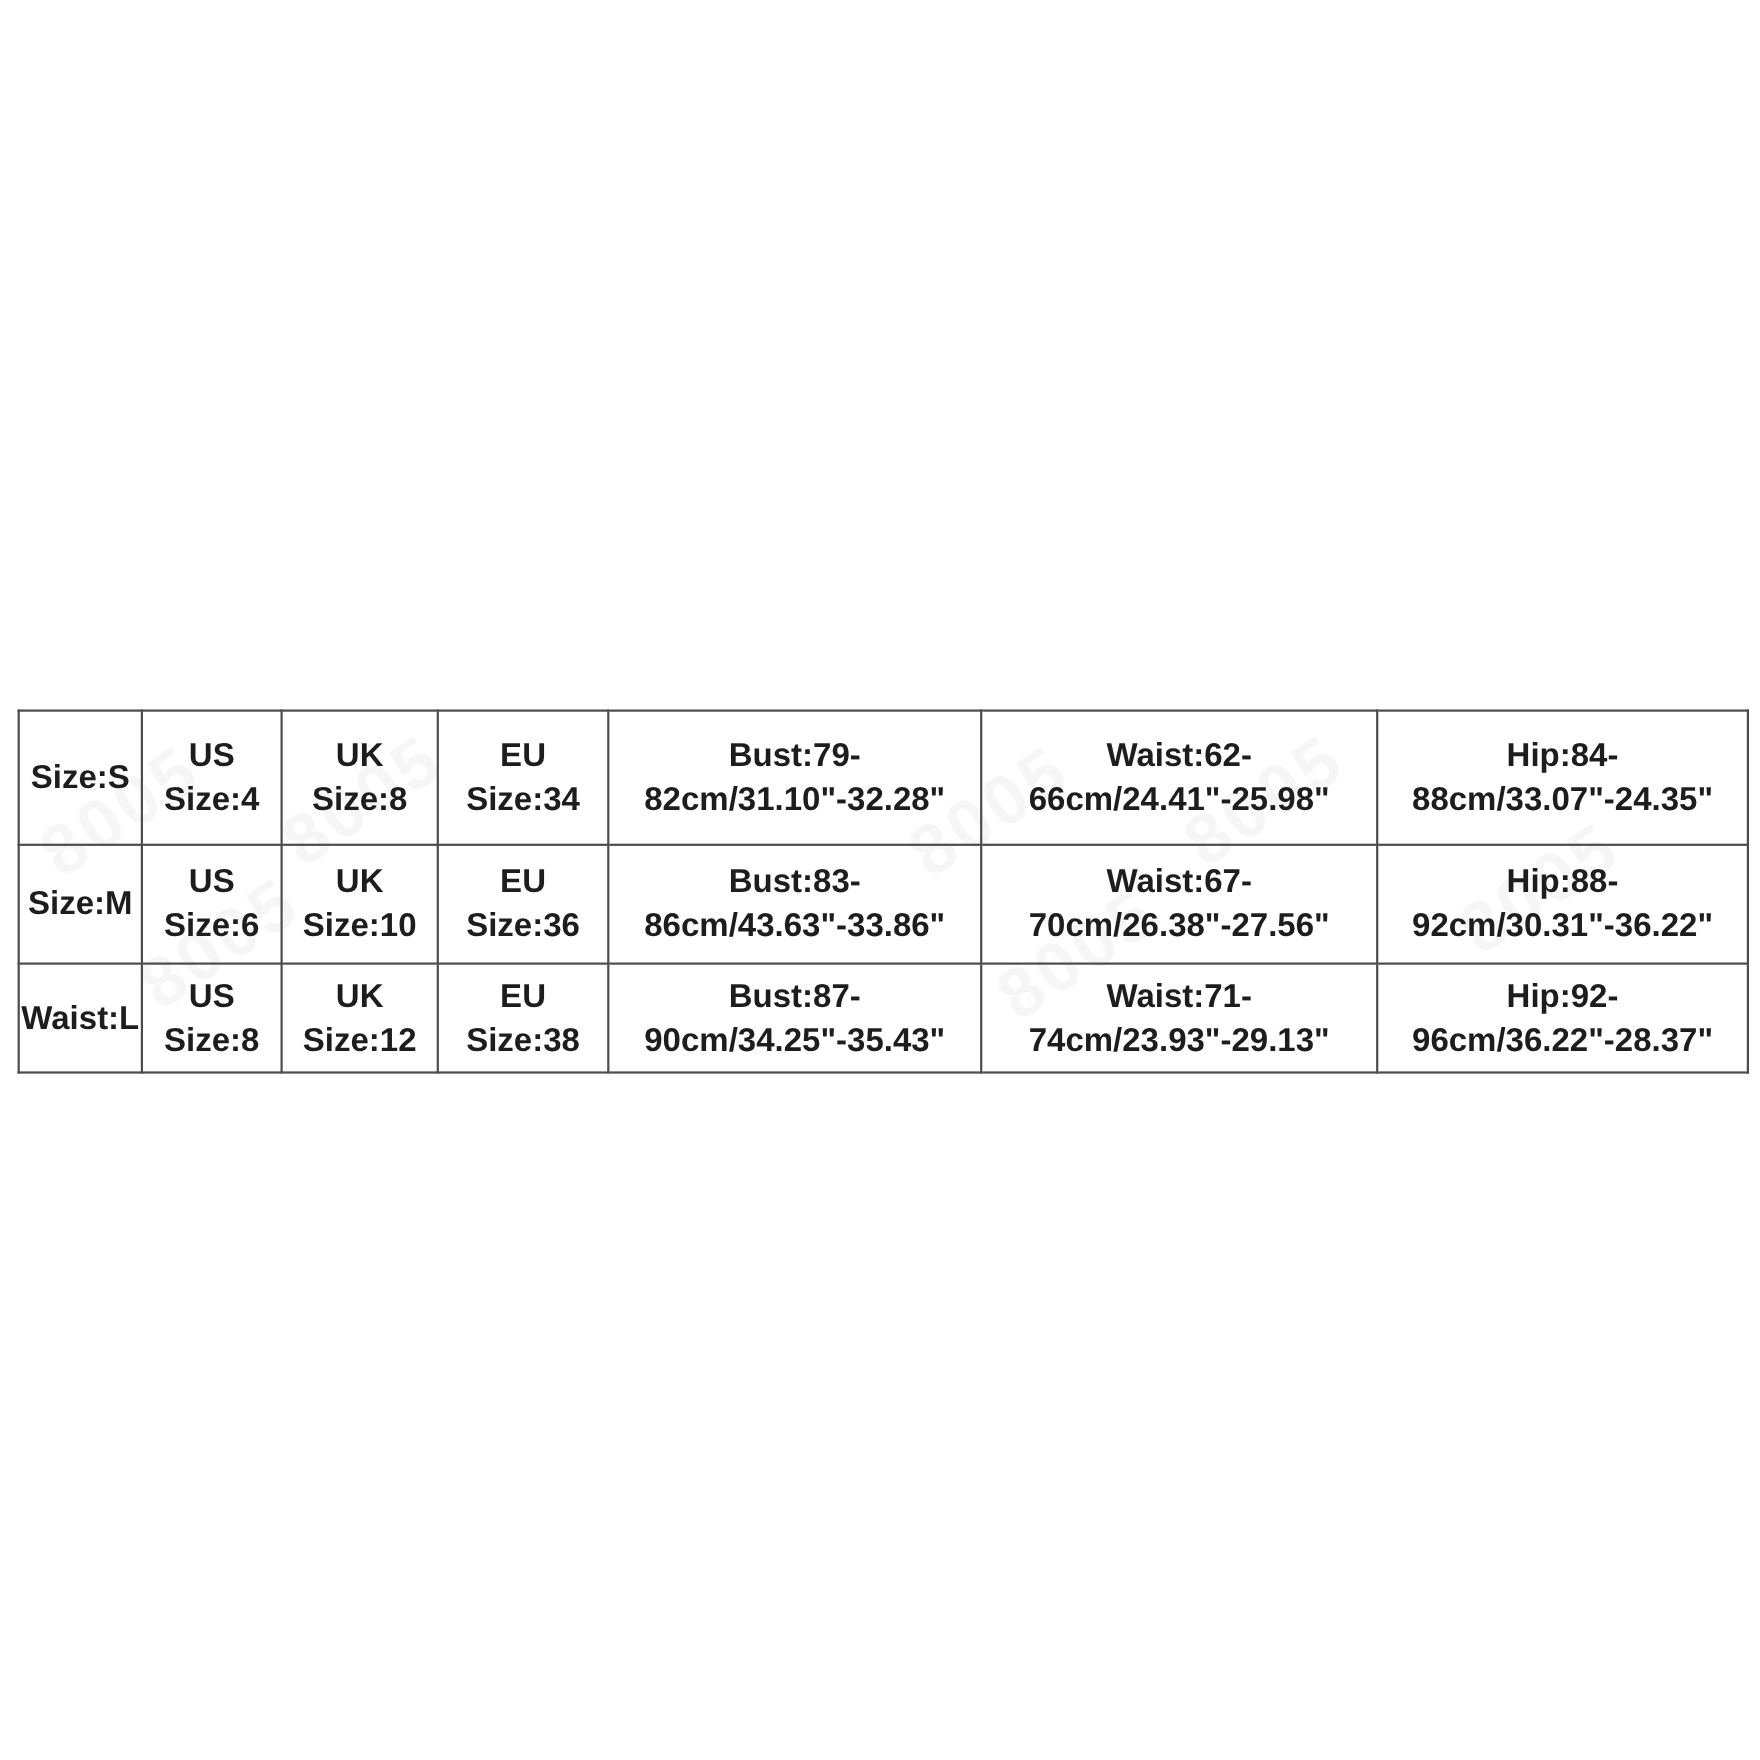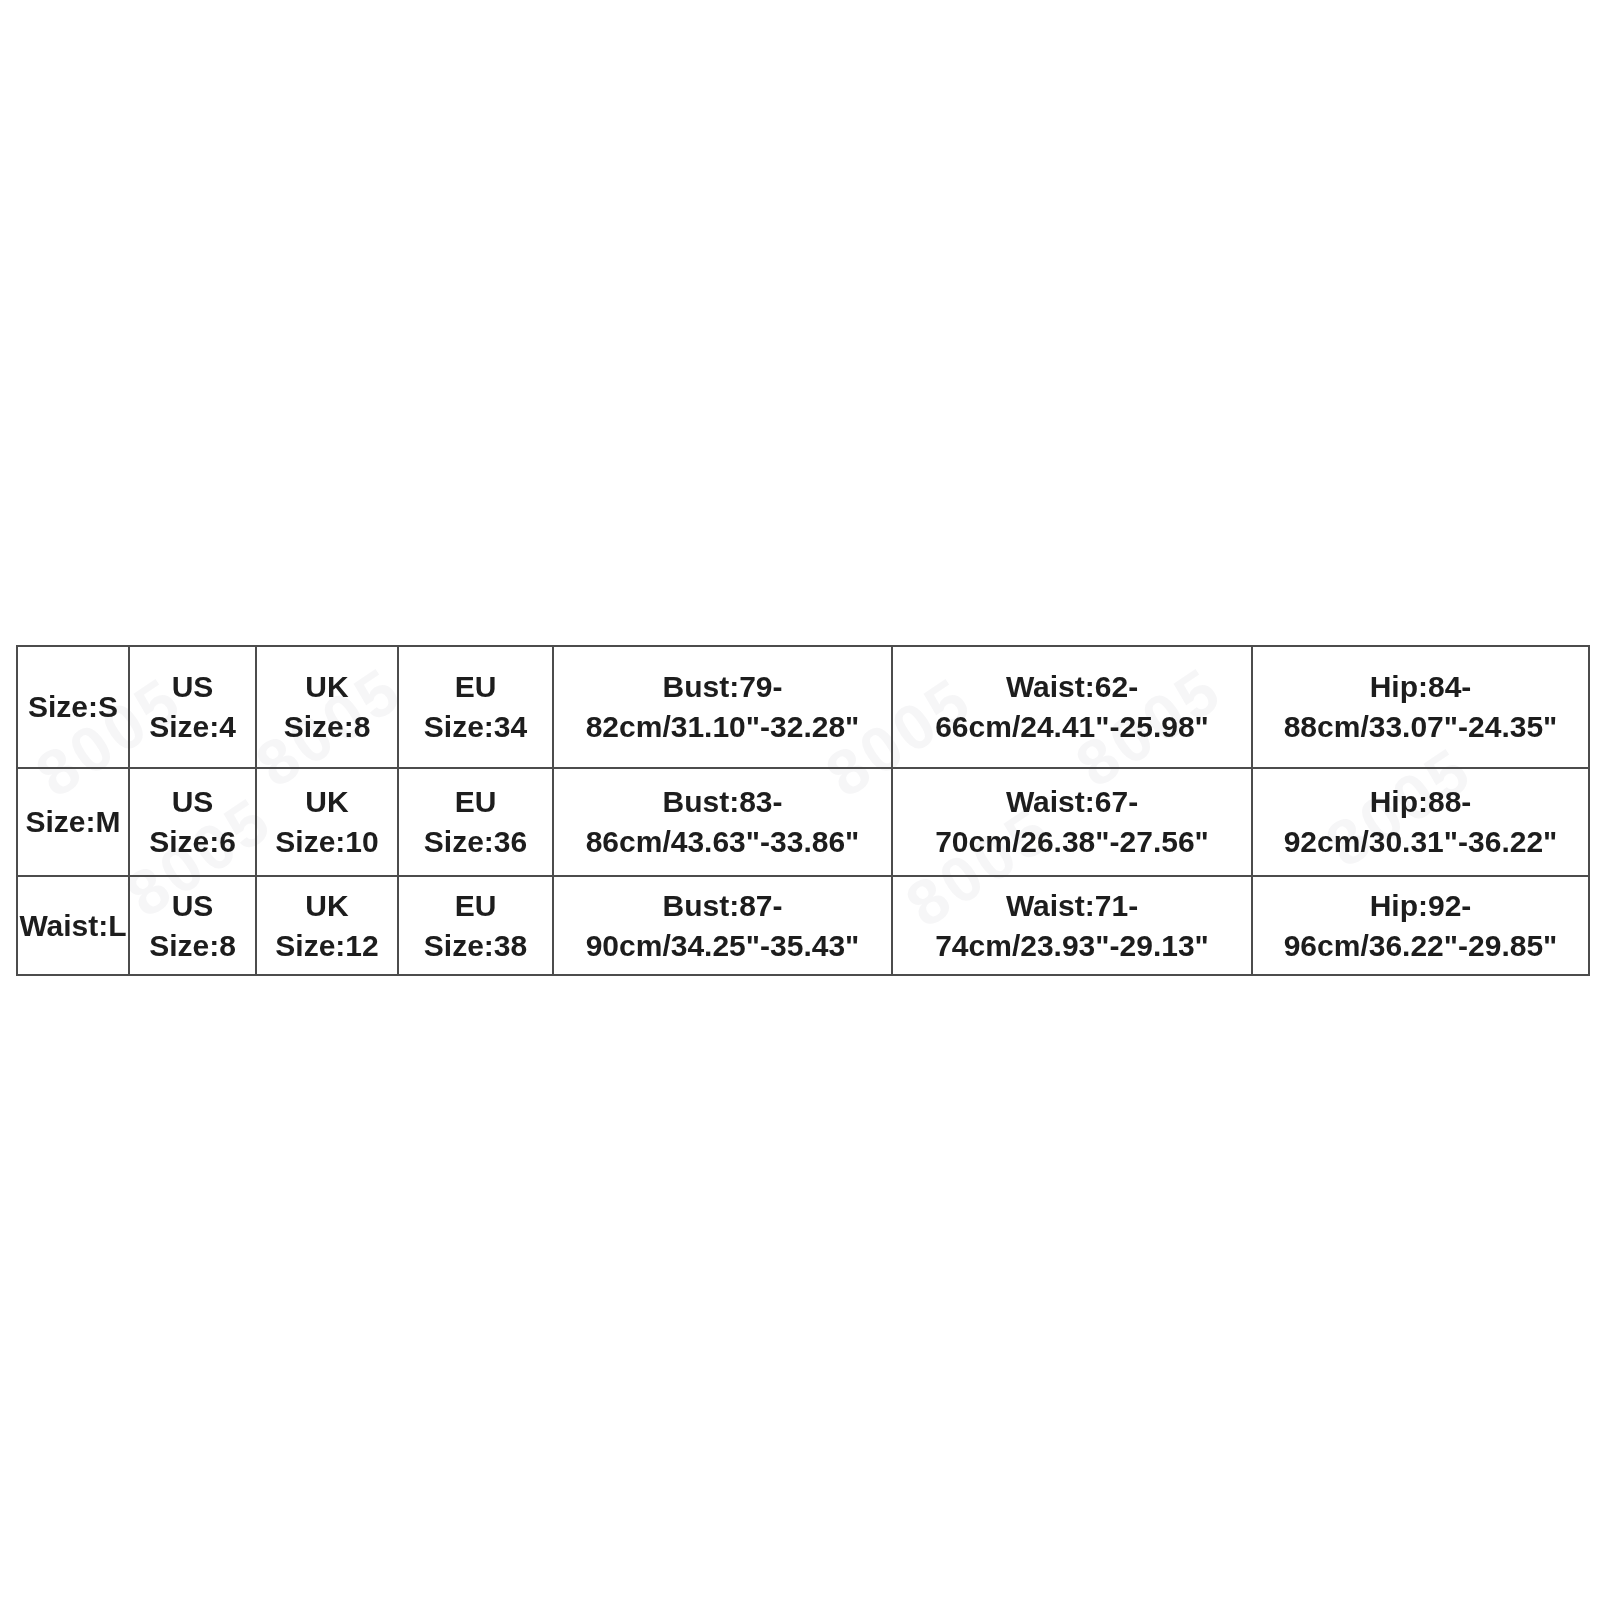--- a/index.html
+++ b/index.html
@@ -117,16 +117,16 @@
 Size:8</td>
       <td>UK
 Size:12</td>
       <td>EU
 Size:38</td>
       <td>Bust:87-
 90cm/34.25"-35.43"</td>
       <td>Waist:71-
 74cm/23.93"-29.13"</td>
       <td>Hip:92-
-96cm/36.22"-29.85"</td>
+96cm/36.22"-28.37"</td>
     </tr>
   </tbody>
 </table>
 
 </body></html>

